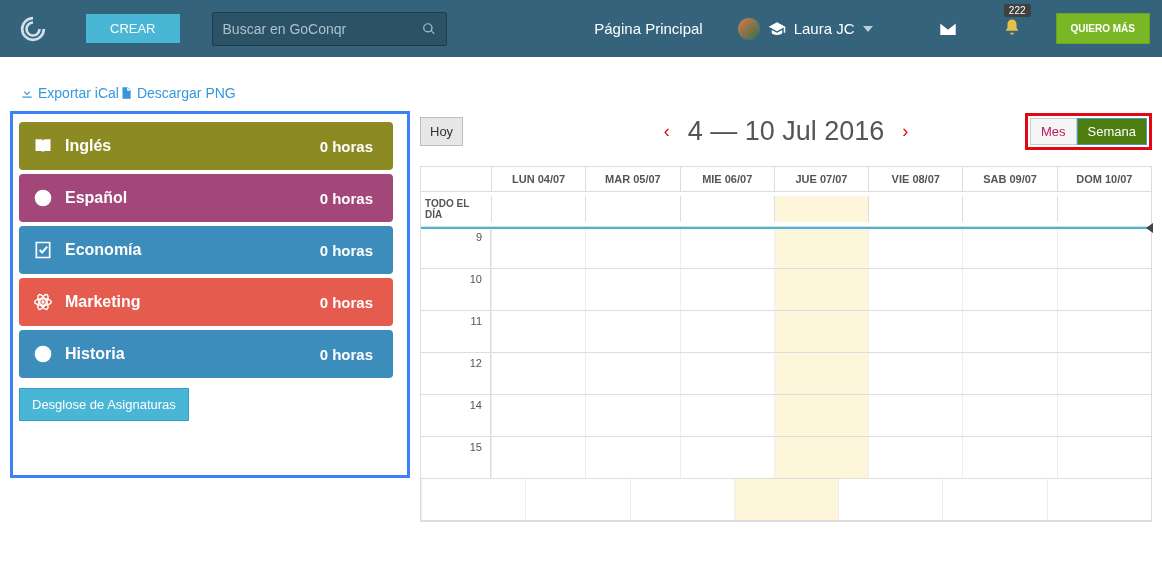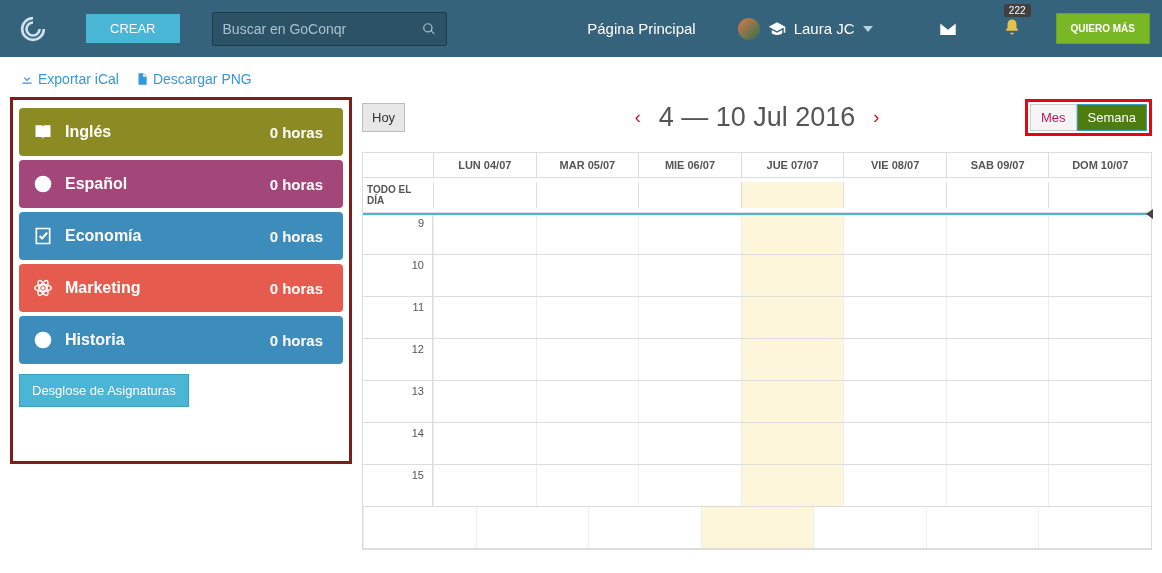--- a/index.html
+++ b/index.html
@@ -40,21 +40,21 @@
     border: none;
     outline: none;
     color: #d5e4ec;
     font-size: 14px;
     flex: 1;
   }
   .search-wrap input::placeholder { color: #a9c2ce; }
   .search-icon { width: 14px; height: 14px; color: #a9c2ce; }
 
   .header-spacer { flex: 1; }
-  .header-link { color: #fff; font-size: 15px; margin-right: 32px; cursor: pointer; }
+  .header-link { color: #fff; font-size: 15px; margin-right: 25px; cursor: pointer; }
   .user-block { display: flex; align-items: center; gap: 8px; margin-right: 55px; cursor: pointer; }
   .avatar { width: 22px; height: 22px; border-radius: 50%; background: linear-gradient(135deg,#d97a4a,#2f6f4e); }
   .cap-icon { width: 18px; height: 18px; color: #fff; }
   .user-name { color: #fff; font-size: 15px; }
   .caret-down { width: 10px; height: 10px; color: #b8d0dc; }
   .mail-icon { width: 20px; height: 20px; color: #fff; margin-right: 35px; cursor: pointer; }
   .bell-wrap { position: relative; margin-right: 25px; cursor: pointer; }
   .bell-icon { width: 18px; height: 18px; color: #e4c14b; }
   .badge {
     position: absolute;
@@ -70,35 +70,34 @@
     color: #fff;
     border: 1px solid #6aa41e;
     padding: 9px 14px;
     font-size: 10px;
     font-weight: bold;
     cursor: pointer;
   }
 
   
   .subbar {
-    padding: 14px 20px 10px;
+    padding: 28px 20px 10px;
     display: flex;
-    gap: 16px;
     font-size: 14px;
   }
   .subbar a { color: #3498db; text-decoration: none; cursor: pointer; display: flex; align-items: center; gap: 4px; }
   .subbar svg { width: 14px; height: 14px; }
 
   .content { display: flex; padding: 0 10px 10px 10px; gap: 10px; align-items: flex-start; }
 
   
   .subjects-box {
-    border: 3px solid #7f1d1d;
-    padding: 8px 6px 54px 6px;
-    width: 342px;
+    border: 3px solid #3b82f6;
+    padding: 8px 14px 54px 6px;
+    width: 400px;
     flex-shrink: 0;
   }
   .subject {
     display: flex;
     align-items: center;
     justify-content: space-between;
     color: #fff;
     padding: 14px 20px 14px 14px;
     border-radius: 4px;
     margin-bottom: 4px;
@@ -344,30 +343,20 @@
             <div class="col-time">12</div>
             <div class="col-day"></div>
             <div class="col-day"></div>
             <div class="col-day"></div>
             <div class="col-day today-col"></div>
             <div class="col-day"></div>
             <div class="col-day"></div>
             <div class="col-day"></div>
           </div>
           <div class="hour-row">
-            <div class="col-time">13</div>
-            <div class="col-day"></div>
-            <div class="col-day"></div>
-            <div class="col-day"></div>
-            <div class="col-day today-col"></div>
-            <div class="col-day"></div>
-            <div class="col-day"></div>
-            <div class="col-day"></div>
-          </div>
-          <div class="hour-row">
             <div class="col-time">14</div>
             <div class="col-day"></div>
             <div class="col-day"></div>
             <div class="col-day"></div>
             <div class="col-day today-col"></div>
             <div class="col-day"></div>
             <div class="col-day"></div>
             <div class="col-day"></div>
           </div>
           <div class="hour-row">

